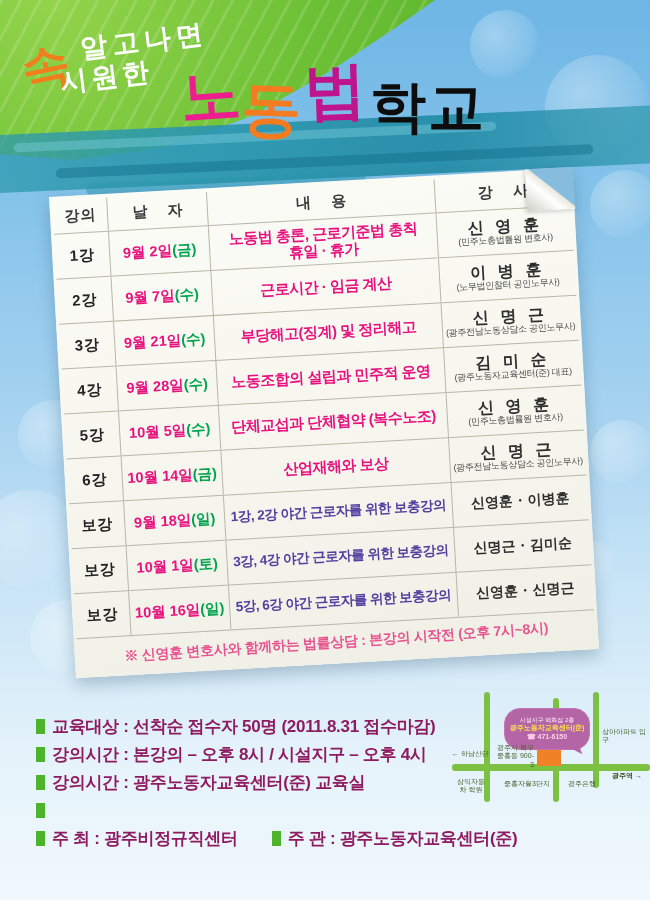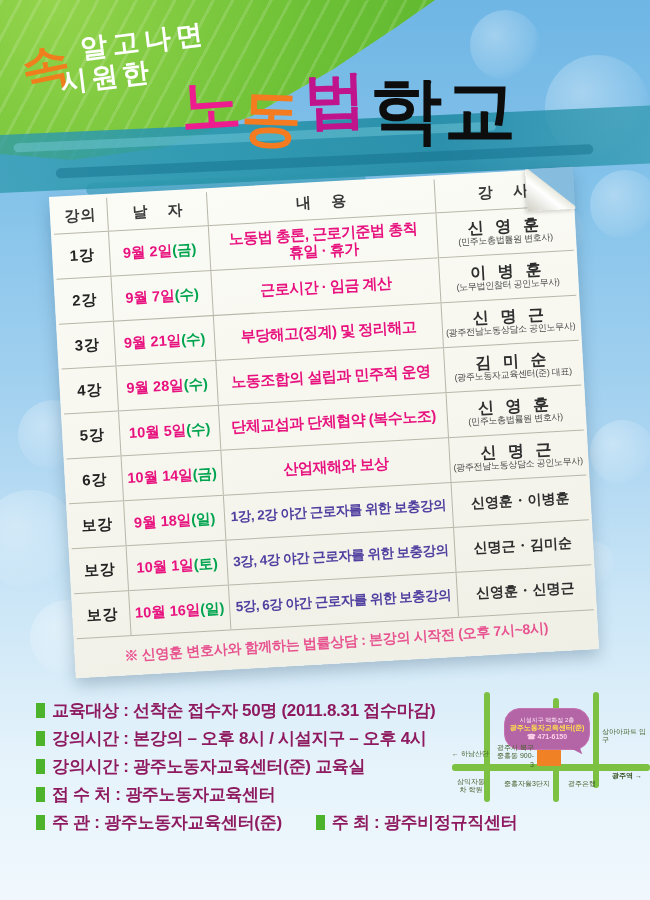--- a/index.html
+++ b/index.html
@@ -36,21 +36,21 @@
   .tag1 { left:80px; top:28px; font-size:27px; letter-spacing:5px; transform:rotate(-7deg); }
   .tag-accent { left:22px; top:44px; font-size:48px; color:#ef7f1c; transform:rotate(-12deg); }
   .tag2 { left:60px; top:64px; font-size:27px; letter-spacing:4px; transform:rotate(-7deg); }
 
   
   .title { position:absolute; left:180px; top:58px; white-space:nowrap; font-weight:bold; }
   .title span { display:inline-block; line-height:1; }
   .t1 { font-size:60px; transform:rotate(-4deg) translateY(6px); }
   .t2 { font-size:60px; transform:rotate(2deg) translateY(20px); margin-left:2px; }
   .t3 { font-size:62px; transform:rotate(-2deg) translateY(2px); margin-left:2px; }
-  .t4 { font-size:72px; color:#0d0d0d; transform:translateY(16px); margin-left:4px; letter-spacing:2px; }
+  .t4 { font-size:56px; color:#0d0d0d; transform:translateY(16px); margin-left:4px; letter-spacing:2px; }
 
   
   .paper { position:absolute; left:62px; top:182px; width:524px; height:482px;
     transform:rotate(-3.2deg); background:linear-gradient(172deg,#fcfcf7 0%,#f6f6ee 55%,#efefe6 100%);
     box-shadow:0 7px 16px rgba(20,50,80,.25); padding:4px 3px 0 3px; }
   .curl { position:absolute; top:-1px; right:-1px; width:48px; height:42px;
     background:linear-gradient(to bottom left, #86bcdd 46%, #e9e9df 48%, #ffffff 62%, #cfcfc4 100%);
     box-shadow:-2px 2px 4px rgba(0,0,0,.15); }
 
   .trow { display:flex; align-items:center; height:45px; border-top:1px solid #b7b7aa; }
@@ -71,21 +71,21 @@
   .content { font-weight:bold; font-size:15px; line-height:1.15; letter-spacing:-0.5px; }
   .content.small { font-size:13.5px; }
   .iname { font-family:"DejaVu Serif", serif; font-weight:bold; font-size:16px;
     color:#2e2e2e; letter-spacing:3px; line-height:1.1; }
   .iaff { font-size:9px; color:#4a4a4a; letter-spacing:-0.3px; line-height:1.2; }
 
   .note { margin-top:9px; text-align:center; font-weight:bold; font-size:14px;
     color:#e85490; transform:rotate(-0.6deg); letter-spacing:-0.3px; }
 
   
-  .info { position:absolute; left:36px; top:696px; width:600px; }
+  .info { position:absolute; left:36px; top:712px; width:600px; }
   .info-line { display:flex; align-items:center; height:28px; }
   .sq { width:9px; height:15px; background:#4db32b; margin-right:7px; flex:0 0 auto; }
   .itx { font-size:17px; font-weight:bold; color:#8e1a60; letter-spacing:-0.3px; white-space:nowrap; }
   .itel { font-size:13.5px; font-weight:bold; color:#8e1a60; margin-left:5px; white-space:nowrap; }
   .host-group { display:flex; align-items:center; margin-right:34px; }
 
   
   .map { position:absolute; left:452px; top:692px; width:198px; height:118px; font-size:7px; color:#44602a; }
   .road { position:absolute; background:#7cc142; border-radius:3px; }
   .road.h { left:0; top:72px; width:198px; height:7px; }
@@ -311,30 +311,29 @@
     <div class="info-line">
       <span class="sq"></span>
       <span class="itx">강의시간 : 본강의 – 오후 8시 / 시설지구 – 오후 4시</span>
     </div>
     <div class="info-line">
       <span class="sq"></span>
       <span class="itx">강의시간 : 광주노동자교육센터(준) 교육실</span>
     </div>
     <div class="info-line">
       <span class="sq"></span>
-      <span class="itx">접 수 처 : 광주노동자교육센터</span>
-    </div>
-    <div class="info-line">
+    </div>
+    <div class="info-line">
+      <span class="host-group">
+        <span class="sq"></span>
+        <span class="itx">주     최 : 광주비정규직센터</span>
+      </span>
       <span class="host-group">
         <span class="sq"></span>
         <span class="itx">주     관 : 광주노동자교육센터(준)</span>
-      </span>
-      <span class="host-group">
-        <span class="sq"></span>
-        <span class="itx">주     최 : 광주비정규직센터</span>
       </span>
     </div>
   </div>
 
   <div class="map">
     <div class="road h"></div>
     <div class="road v1"></div>
     <div class="road v2"></div>
     <div class="road v3"></div>
     <div class="marker"></div>

